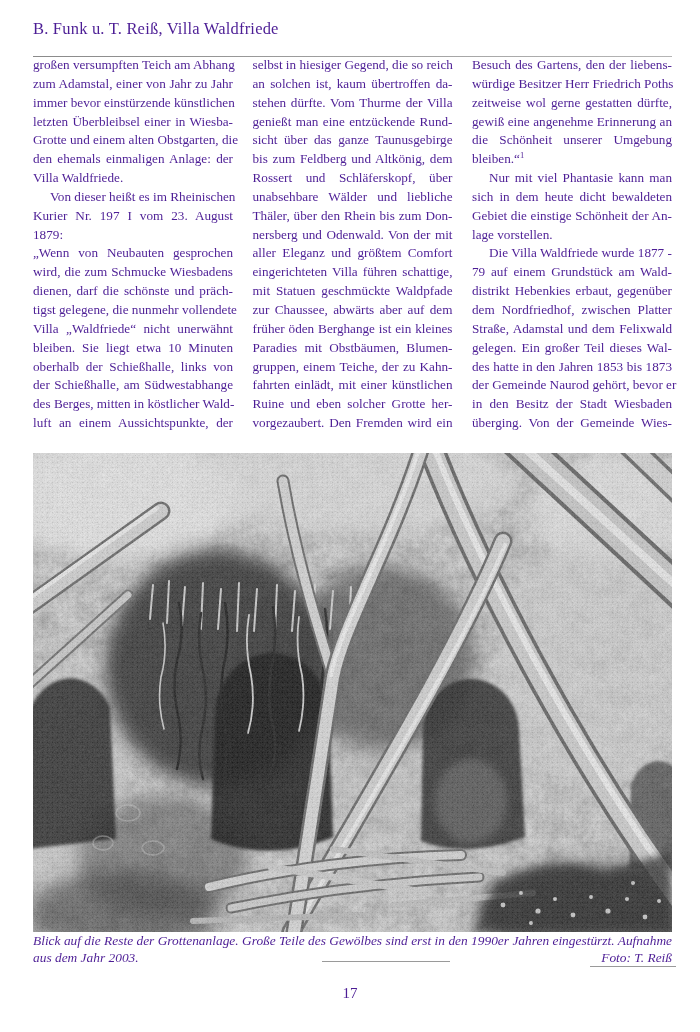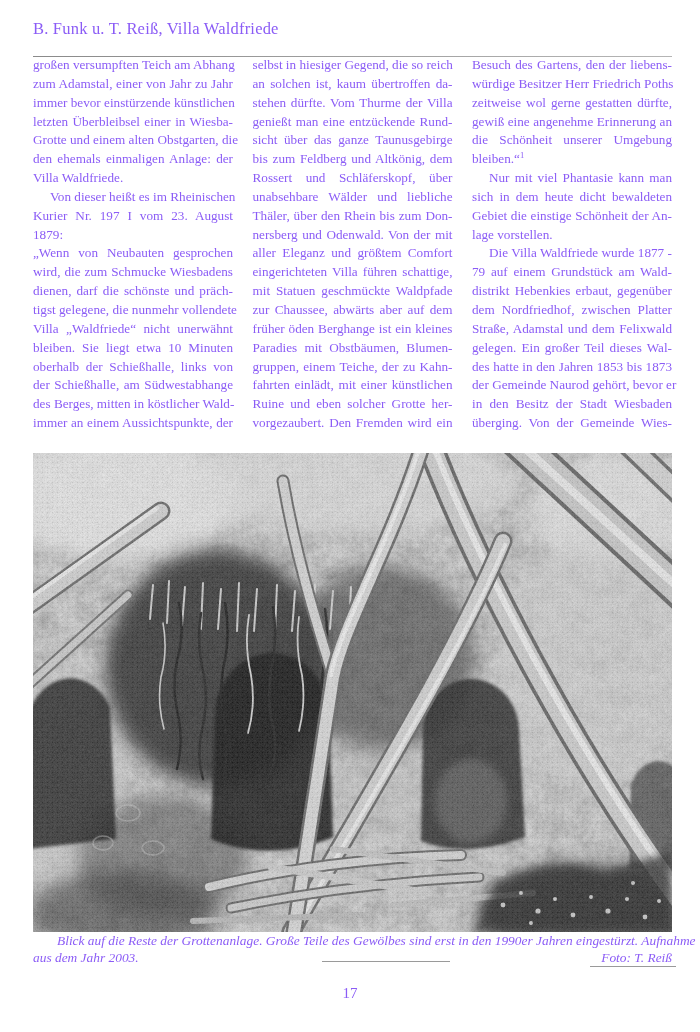--- a/index.html
+++ b/index.html
@@ -1,32 +1,32 @@
 <!DOCTYPE html>
 <html><head>
 <meta charset="utf-8">
 <style>
   html,body { margin:0; padding:0; background:#fff; }
   .page {
     position:relative; width:700px; height:1032px; background:#ffffff;
-    font-family:"Liberation Serif","DejaVu Serif",serif; color:#8b5cf6; overflow:hidden;
+    font-family:"Liberation Serif","DejaVu Serif",serif; color:#4c1d95; overflow:hidden;
   }
   .running-header { position:absolute; left:33px; top:19px; font-size:16.5px; letter-spacing:.2px; }
   .header-rule { position:absolute; left:33px; top:56px; width:639px; height:1px; background:linear-gradient(to right,#8a8a8a,#b5b5b5); }
   .columns { position:absolute; left:33px; top:56px; width:639px; display:flex; justify-content:space-between; }
   .col { width:200px; font-size:13.2px; line-height:18.85px; }
   .tline { text-align:justify; text-align-last:justify; text-justify:inter-word; white-space:nowrap; height:18.85px; overflow:visible; }
   .tline.end { text-align-last:left; }
   .tline.ind { padding-left:17px; }
   .tline.it { }
   .tline sup { font-size:8.5px; vertical-align:super; line-height:0; }
   .photo-fig { position:absolute; left:33px; top:453px; width:639px; height:479px; margin:0; overflow:hidden; }
   .photo-fig svg { display:block; }
   .caption { position:absolute; left:33px; top:933px; width:639px; font-style:italic; font-size:13.4px; line-height:16.6px; }
-  .cap1 { text-align:justify; text-align-last:justify; white-space:nowrap;margin-left:24px; }
+  .cap1 { text-align:justify; text-align-last:justify; white-space:nowrap; }
   .cap2 { display:flex; justify-content:space-between; }
   .fn-rule { position:absolute; height:1px; background:#9a9a9a; }
   .fn-rule.center { left:322px; top:961px; width:128px; }
   .fn-rule.right { left:590px; top:966px; width:86px; }
   .page-number { position:absolute; left:0; top:985px; width:700px; text-align:center; font-size:15px; }
 </style>
 </head>
 <body>
 
 <div class="page">
@@ -48,21 +48,21 @@
         <div class="tline end">1879:</div>
         <div class="tline it">„Wenn von Neubauten gesprochen</div>
         <div class="tline it">wird, die zum Schmucke Wiesbadens</div>
         <div class="tline it">dienen, darf die schönste und präch-</div>
         <div class="tline it">tigst gelegene, die nunmehr vollendete</div>
         <div class="tline it">Villa „Waldfriede“ nicht unerwähnt</div>
         <div class="tline it">bleiben. Sie liegt etwa 10 Minuten</div>
         <div class="tline it">oberhalb der Schießhalle, links von</div>
         <div class="tline it">der Schießhalle, am Südwestabhange</div>
         <div class="tline it">des Berges, mitten in köstlicher Wald-</div>
-        <div class="tline it">immer an einem Aussichtspunkte, der</div>
+        <div class="tline it">luft an einem Aussichtspunkte, der</div>
       </div>
     <div class="col">
         <div class="tline it">selbst in hiesiger Gegend, die so reich</div>
         <div class="tline it">an solchen ist, kaum übertroffen da-</div>
         <div class="tline it">stehen dürfte. Vom Thurme der Villa</div>
         <div class="tline it">genießt man eine entzückende Rund-</div>
         <div class="tline it">sicht über das ganze Taunusgebirge</div>
         <div class="tline it">bis zum Feldberg und Altkönig, dem</div>
         <div class="tline it">Rossert und Schläferskopf, über</div>
         <div class="tline it">unabsehbare Wälder und liebliche</div>

